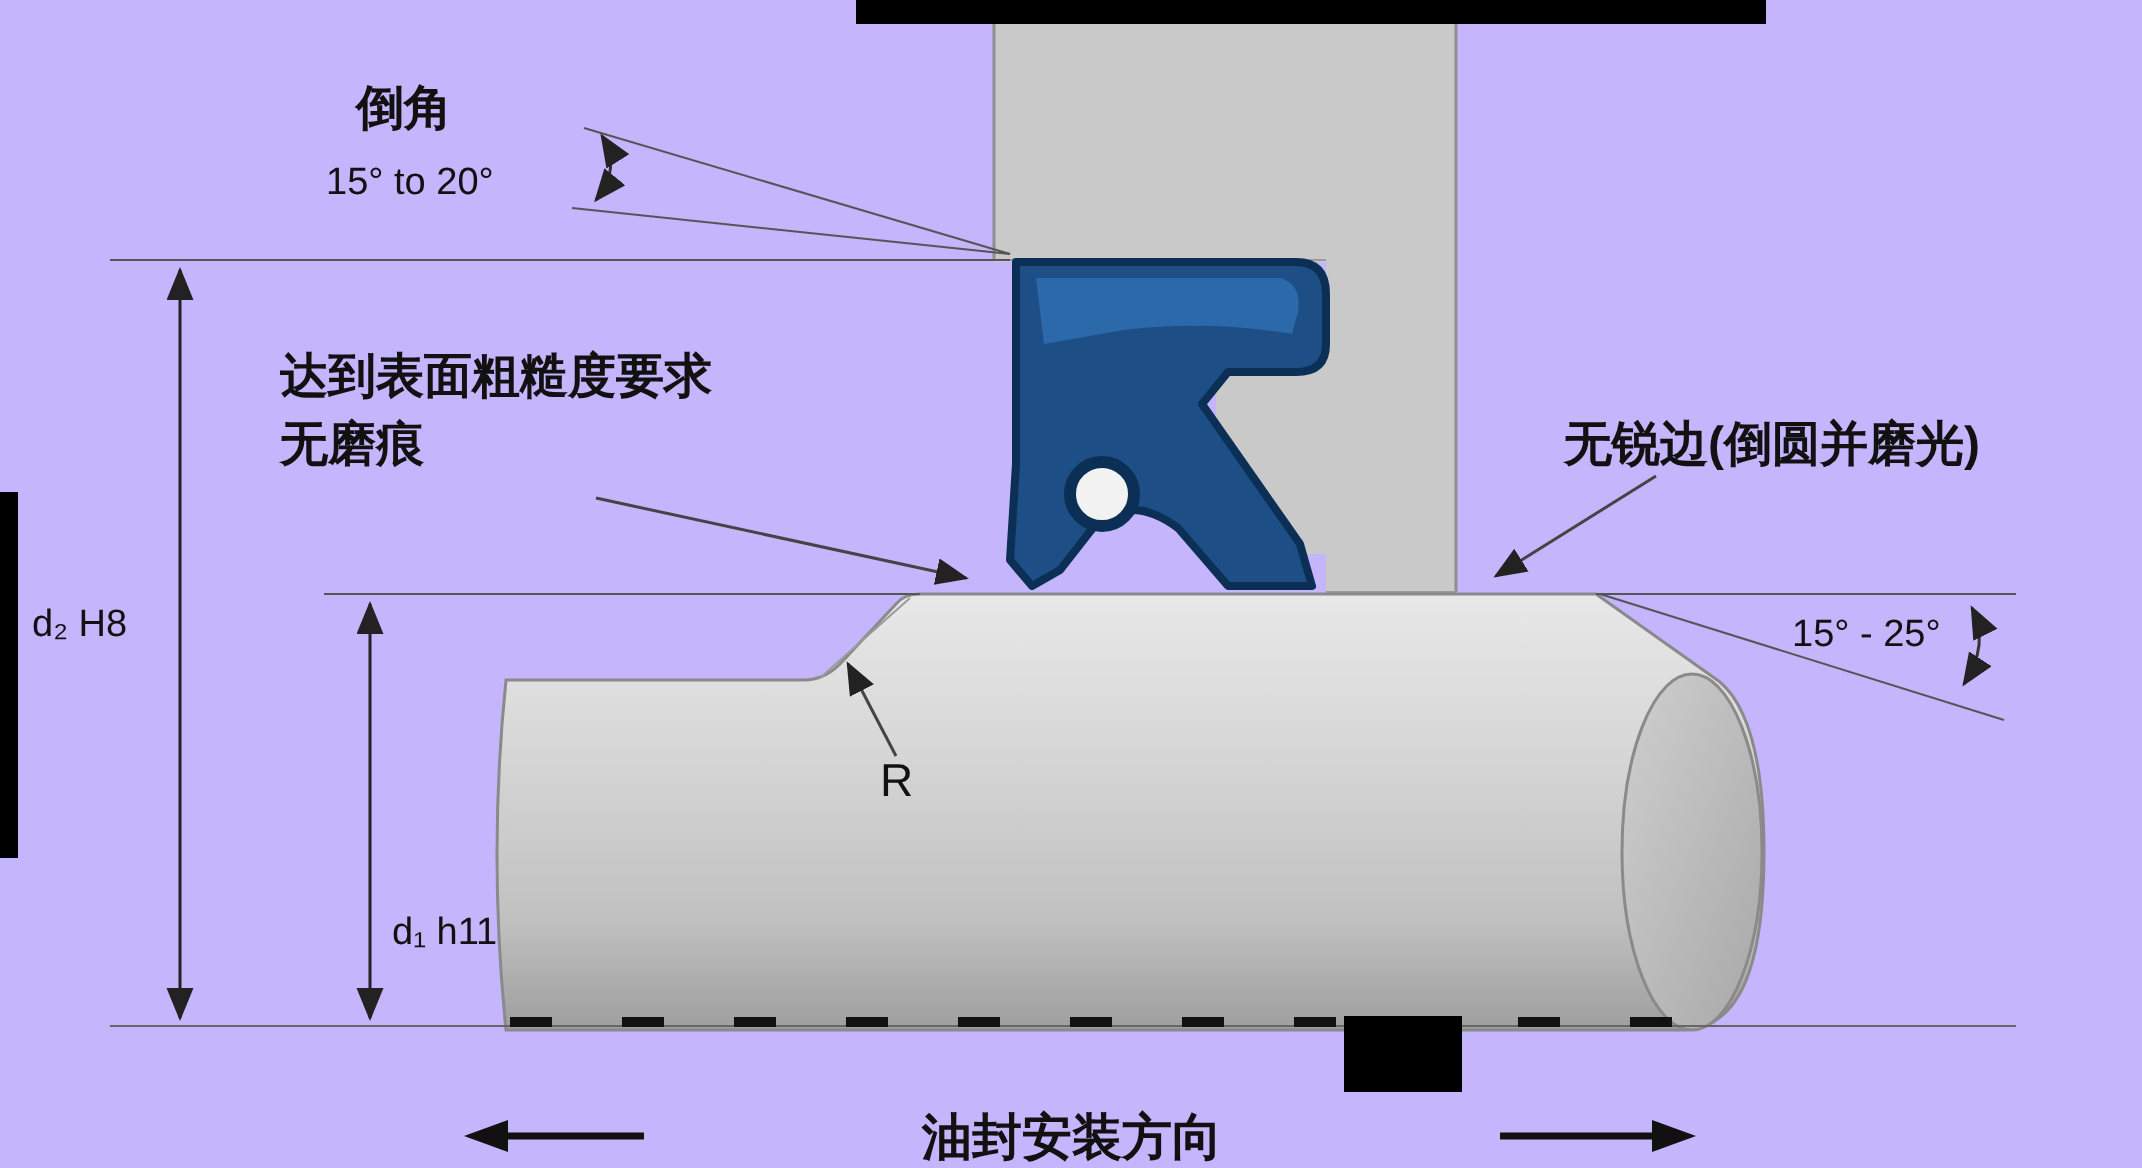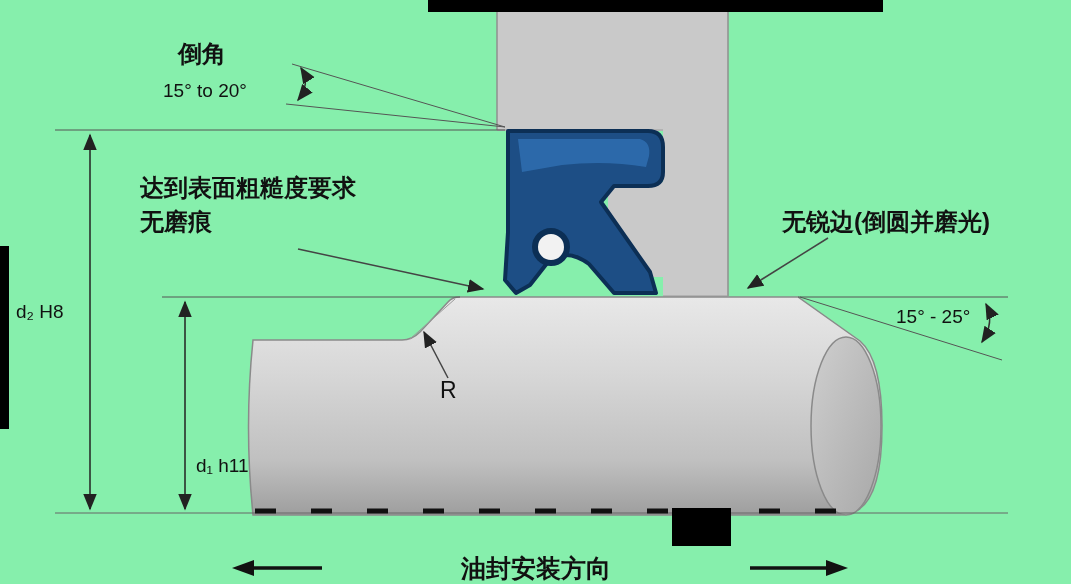--- a/index.html
+++ b/index.html
@@ -1,19 +1,19 @@
 <!DOCTYPE html>
 <html><head>
 <meta charset="utf-8">
 <style>
   html,body{margin:0;padding:0;background:#ffffff;}
   #stage{
     position:relative;
     width:1071px;height:584px;
-    background:#86efac;
+    background:#c4b5fd;
     overflow:hidden;
     font-family:"Liberation Sans","DejaVu Sans",sans-serif;
   }
   svg{display:block;}
   text{fill:#111111;}
   .dim-text{font-size:19px;}
   .note-text{font-size:24px;font-weight:700;}
 </style>
 </head>
 <body>

